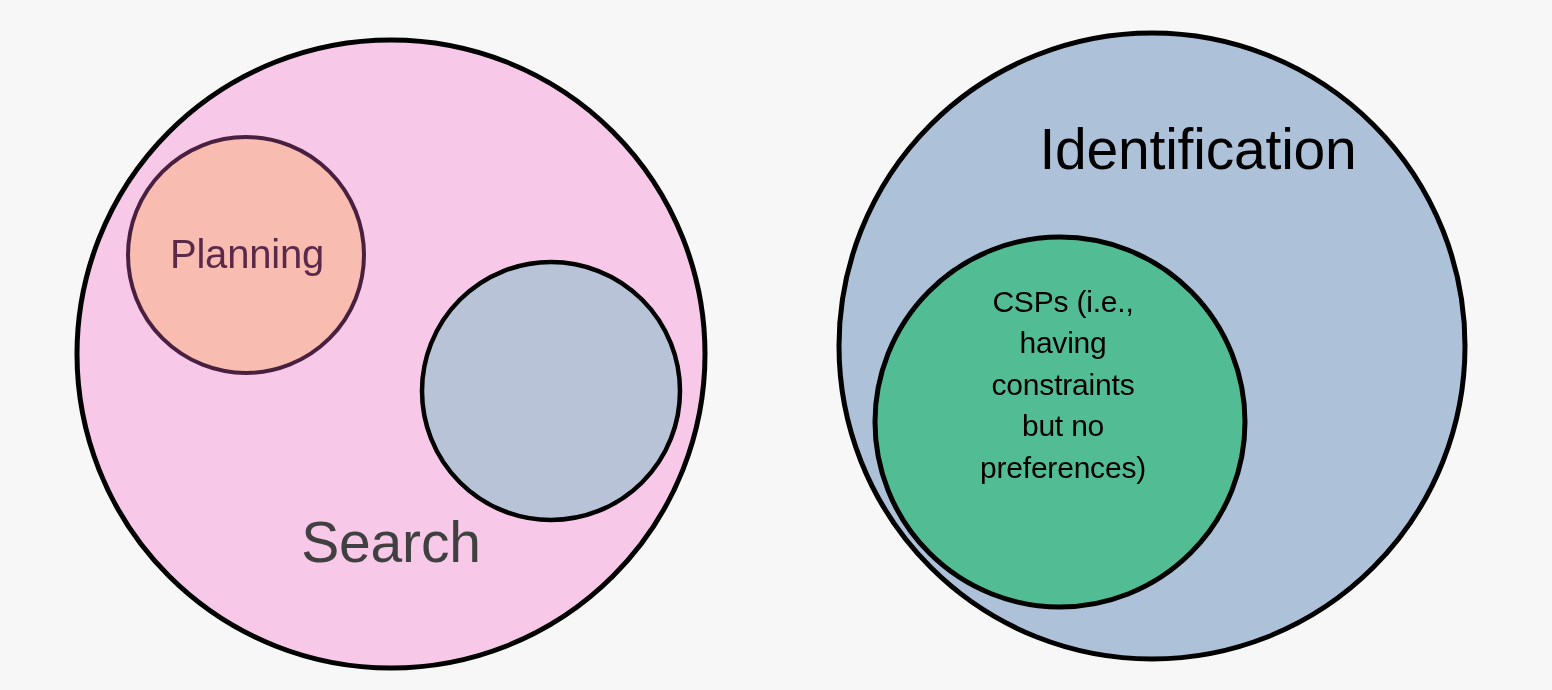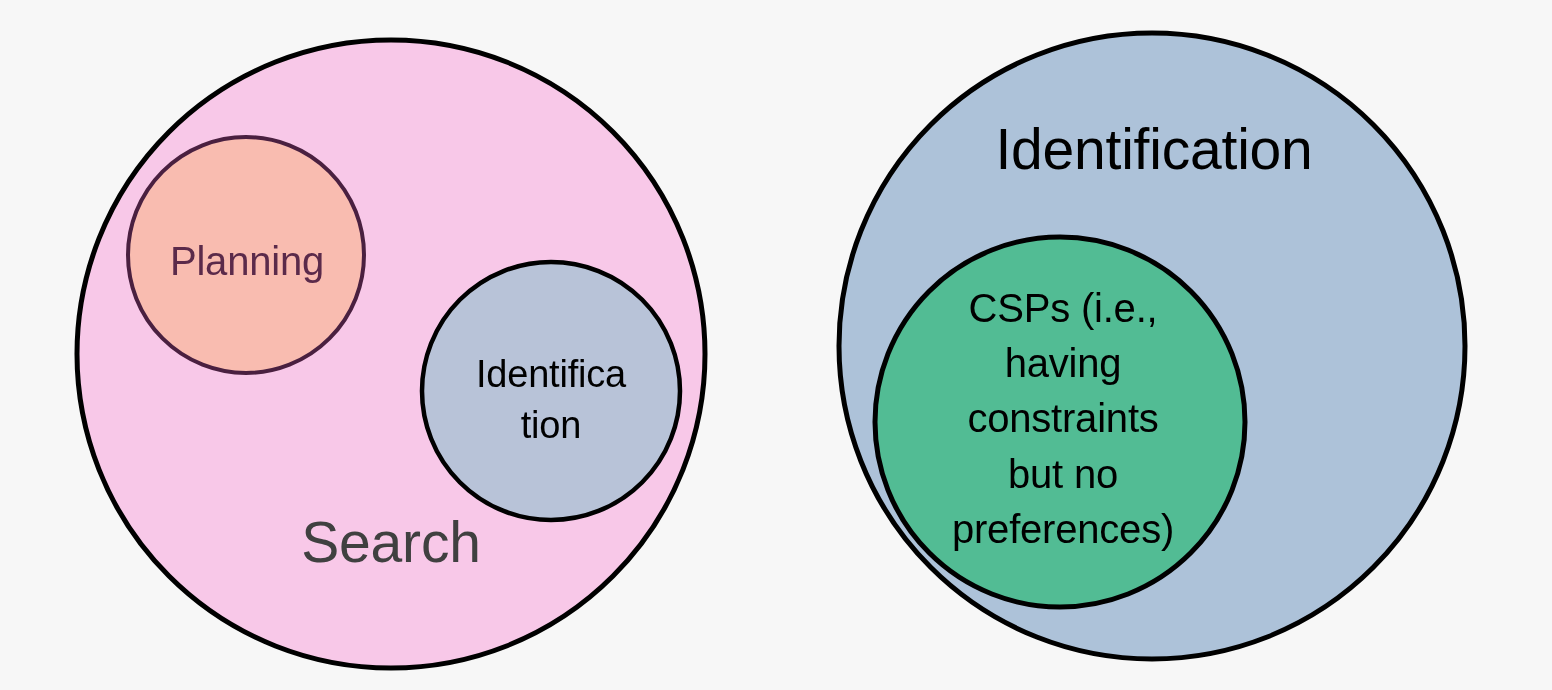--- a/index.html
+++ b/index.html
@@ -39,49 +39,49 @@
   #label-search {
     left: 226px;
     top: 512px;
     width: 330px;
     font-size: 57px;
     color: #404040;
     letter-spacing: -0.2px;
   }
   #label-planning {
     left: 126px;
-    top: 240px;
+    top: 233px;
     width: 242px;
     font-size: 40px;
     color: #5B2A4A;
     letter-spacing: -0.2px;
   }
   #label-identification-inner {
     left: 420px;
     top: 349px;
     width: 262px;
     font-size: 38px;
     color: #000000;
     line-height: 1.35;
     letter-spacing: -0.2px;
   }
   
   #label-identification-main {
-    left: 952px;
+    left: 996px;
     top: 119px;
     width: 404px;
     font-size: 57px;
     color: #000000;
     letter-spacing: -0.2px;
   }
   #label-csps {
     left: 913px;
     top: 281px;
     width: 300px;
-    font-size: 40px;
+    font-size: 30px;
     color: #000000;
     line-height: 1.38;
     letter-spacing: -0.2px;
   }
 </style>
 </head>
 <body>
 
 <div id="diagram-root">
 
@@ -95,22 +95,20 @@
 
     <circle cx="1152" cy="346" r="313" fill="#ADC2D9" stroke="#000000" stroke-width="5"></circle>
 
     <circle cx="1060" cy="422" r="185" fill="#52BC94" stroke="#000000" stroke-width="5"></circle>
   </svg>
 
   <div class="circle-label" id="label-search">Search</div>
 
   <div class="circle-label" id="label-planning">Planning</div>
 
-  <div class="circle-label" id="label-identification-inner">Identifica
-tion</div>
 
   <div class="circle-label" id="label-identification-main">Identification</div>
 
   <div class="circle-label" id="label-csps">CSPs (i.e.,
 having
 constraints
 but no
 preferences)</div>
 
 </div>

